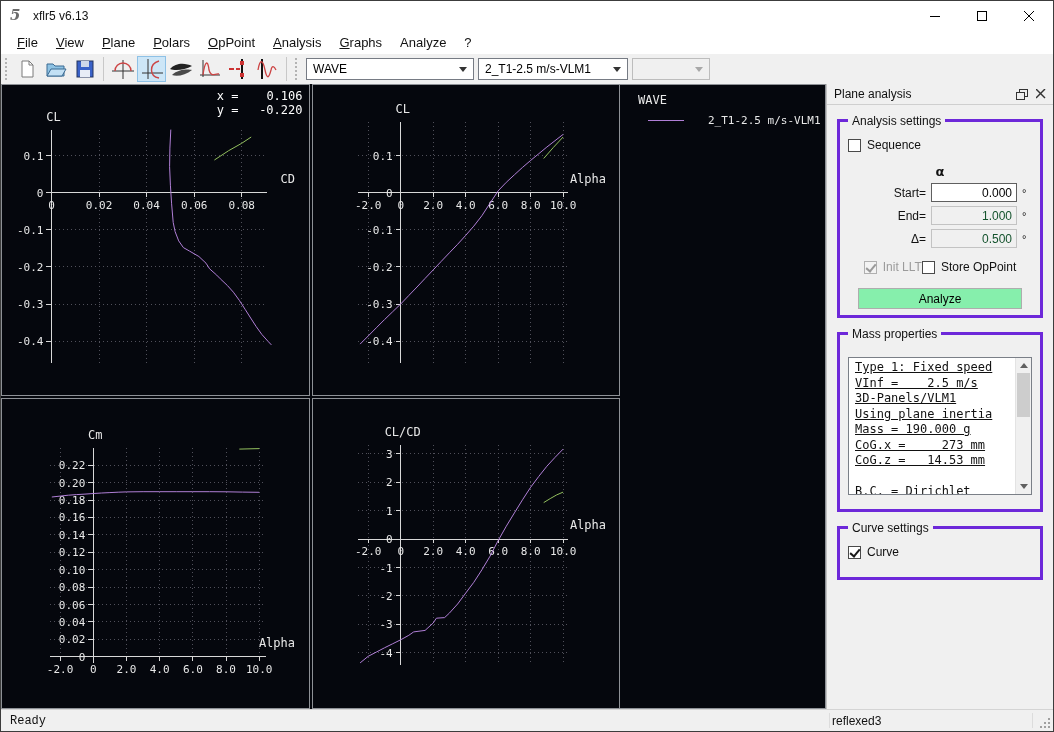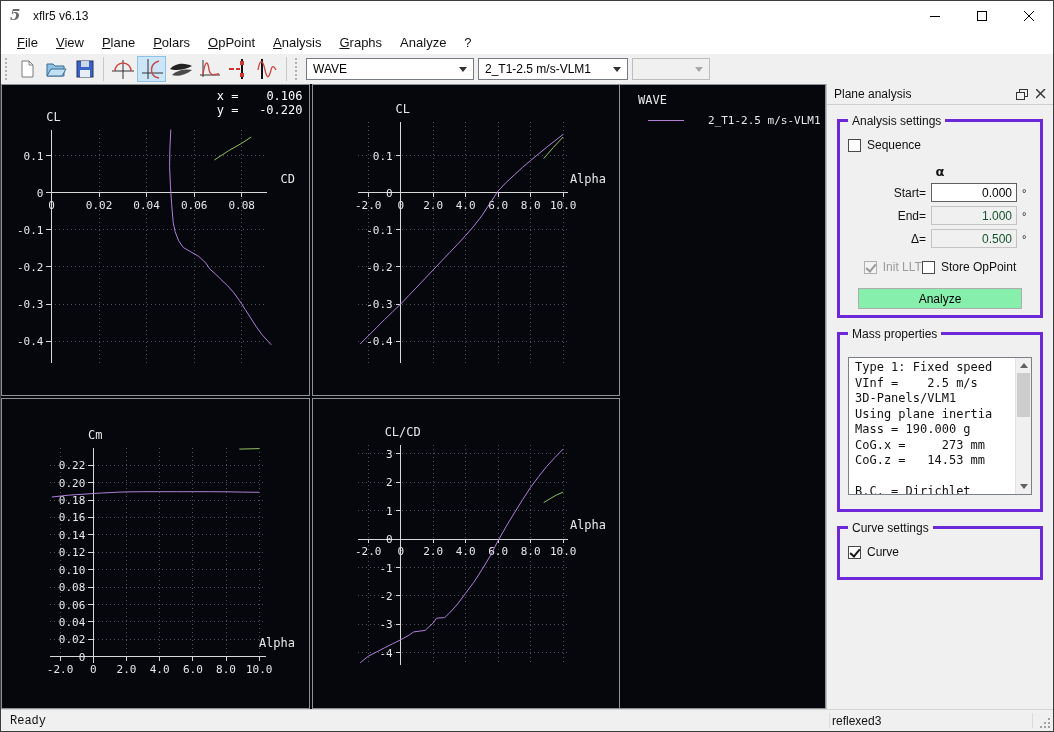--- a/index.html
+++ b/index.html
@@ -80,21 +80,21 @@
   .param-row input { width:86px; height:19px; border:1px solid #5f5f5f; text-align:right;
                font:12px "Liberation Sans",sans-serif; padding-right:4px; background:#fff; }
   .param-row.disabled input { border-color:#c3c3c3; background:#f0f0f0; color:#14532d; }
   .deg { width:8px; font-size:11px; }
   .cbs-row { display:flex; justify-content:center; margin:12px 8px 0 8px; }
   .analyze-btn { display:block; margin:14px auto 6px; width:164px; height:21px; background:#86efac;
                border:1px solid #adadad; font:12px "Liberation Sans",sans-serif; }
   .polar-box { margin:10px 8px 14px 8px; height:138px; border:1px solid #7a7f87; background:#fff;
                display:flex; }
   .polar-text { flex:1; font:12px/15.5px "DejaVu Sans Mono",monospace; padding:2px 0 0 6px;
-               white-space:pre; overflow:hidden; }
+               white-space:pre; overflow:hidden;text-decoration:underline; }
   .vscroll { width:16px; background:#f0f0f0; border-left:1px solid #e3e3e3;
                display:flex; flex-direction:column; }
   .vs-btn { height:15px; display:flex; align-items:center; justify-content:center; }
   .tri-up { width:0; height:0; border-left:4px solid transparent; border-right:4px solid transparent;
             border-bottom:5px solid #606060; }
   .tri-down { width:0; height:0; border-left:4px solid transparent; border-right:4px solid transparent;
             border-top:5px solid #606060; }
   .vs-thumb { height:44px; background:#cdcdcd; margin:0 1px; }
   .vs-track { flex:1; }
   .cs-row { display:flex; align-items:center; margin:24px 16px 0 0; }

